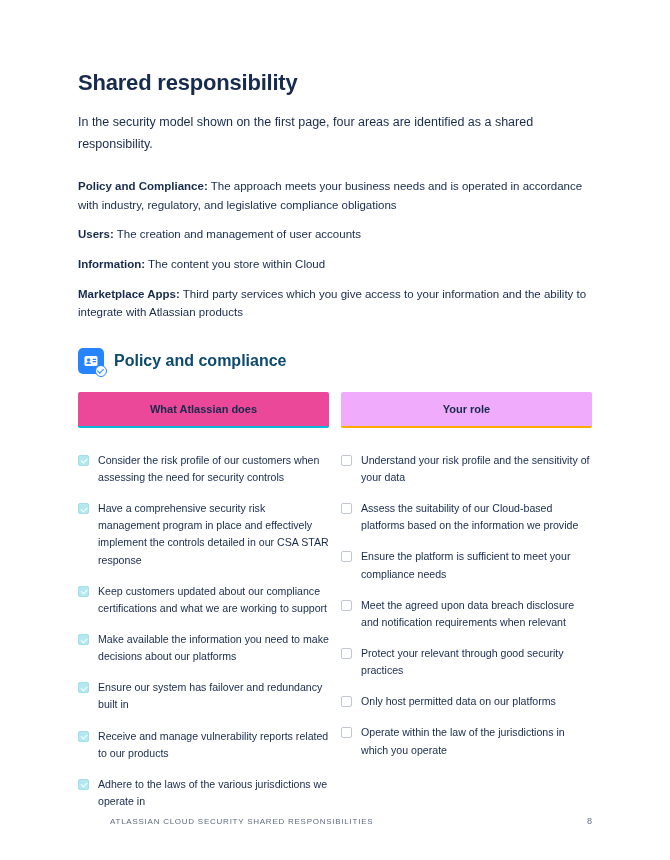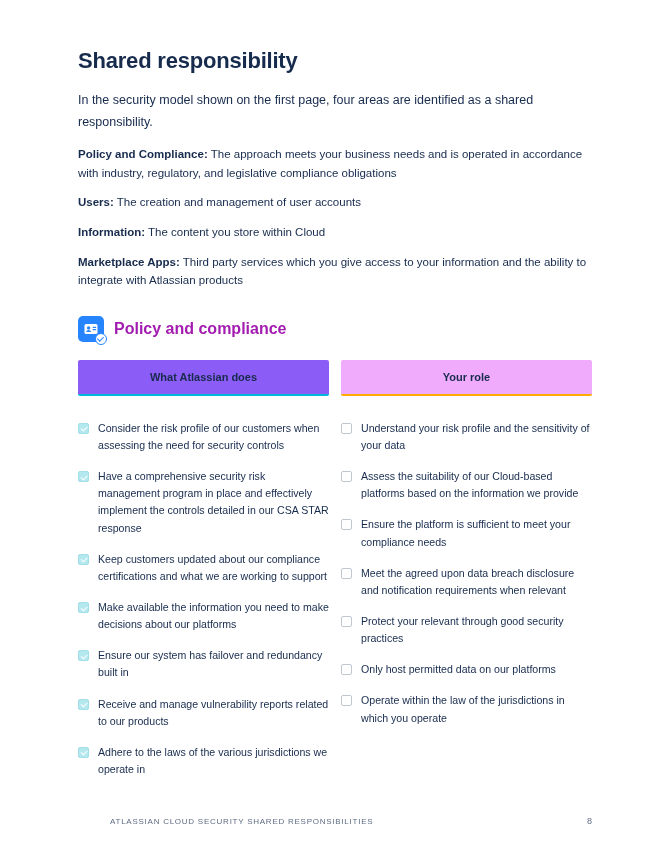--- a/index.html
+++ b/index.html
@@ -19,29 +19,29 @@
     left: 0; top: 0;
     width: 670px;
     height: 860px;
     padding: 44px 78px 0 78px;
   }
   h1.doc-title {
     font-size: 22px;
     font-weight: bold;
     letter-spacing: -0.2px;
     color: #172b4d;
-    margin-top: 4px;
+    margin-top: 26px;
     margin-bottom: 16px;
   }
   .intro {
     font-size: 12.5px;
     line-height: 1.72;
     color: #172b4d;
     max-width: 500px;
-    margin-bottom: 12px;
+    margin-bottom: 22px;
   }
   .definitions {
     margin-bottom: 26px;
   }
   .def-para {
     font-size: 11.5px;
     line-height: 1.62;
     color: #172b4d;
     margin-bottom: 11px;
     max-width: 515px;
@@ -83,42 +83,42 @@
     content: "";
     width: 5px;
     height: 2.5px;
     border-left: 1.6px solid #2684ff;
     border-bottom: 1.6px solid #2684ff;
     transform: rotate(-45deg) translate(0px, -1px);
   }
   .section-title {
     font-size: 16px;
     font-weight: bold;
-    color: #a21caf;
+    color: #0c4a6e;
   }
 
   table.resp {
     width: 100%;
     border-collapse: separate;
     border-spacing: 12px 0;
     margin-left: -12px;
     margin-right: -12px;
     width: calc(100% + 24px);
   }
   th.col-head {
     font-size: 11px;
     font-weight: bold;
     color: #172b4d;
     text-align: center;
     padding: 11px 6px;
     border-radius: 2px;
     border-bottom: 2px solid transparent;
   }
   th.col-atl {
-    background: #8b5cf6;
+    background: #ec4899;
     border-bottom-color: #00b8d9;
   }
   th.col-you {
     background: #f0abfc;
     border-bottom-color: #ffab00;
   }
   td.col-body {
     vertical-align: top;
     padding-top: 24px;
     width: 50%;

